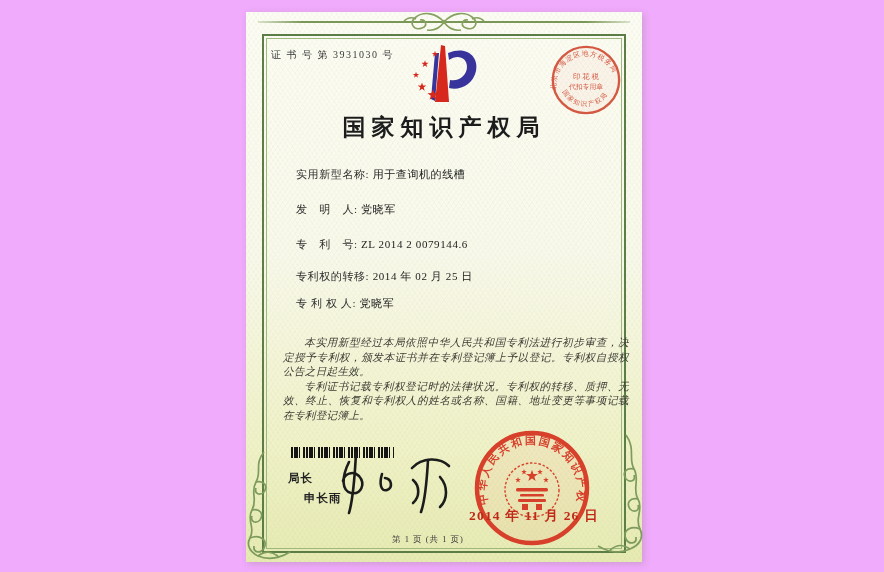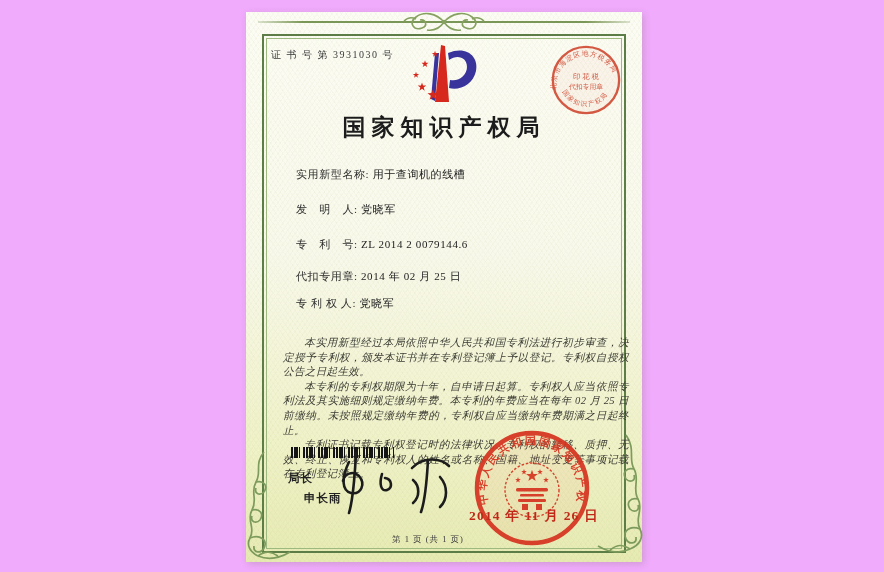--- a/index.html
+++ b/index.html
@@ -164,31 +164,30 @@
   </div>
   <div class="field" style="top:202px">
     <span class="lbl">发　明　人:</span>
     <span class="val">党晓军</span>
   </div>
   <div class="field" style="top:237px">
     <span class="lbl">专　利　号:</span>
     <span class="val">ZL 2014 2 0079144.6</span>
   </div>
   <div class="field" style="top:269px">
-    <span class="lbl">代扣专用章:</span>
+    <span class="lbl">专利权的转移:</span>
     <span class="val">2014 年 02 月 25 日</span>
   </div>
   <div class="field" style="top:296px">
     <span class="lbl">专 利 权 人:</span>
     <span class="val">党晓军</span>
   </div>
 
   <div class="paras">
     <p>本实用新型经过本局依照中华人民共和国专利法进行初步审查，决定授予专利权，颁发本证书并在专利登记簿上予以登记。专利权自授权公告之日起生效。</p>
-    <p>本专利的专利权期限为十年，自申请日起算。专利权人应当依照专利法及其实施细则规定缴纳年费。本专利的年费应当在每年 02 月 25 日前缴纳。未按照规定缴纳年费的，专利权自应当缴纳年费期满之日起终止。</p>
     <p>专利证书记载专利权登记时的法律状况。专利权的转移、质押、无效、终止、恢复和专利权人的姓名或名称、国籍、地址变更等事项记载在专利登记簿上。</p>
   </div>
 
   <div class="barcode"></div>
 
   <div class="signer-title">局长</div>
   <div class="signer-name">申长雨</div>
 
   <svg class="signature" width="140" height="72" viewBox="0 0 140 72">
     <g fill="none" stroke="#1c1c1c" stroke-width="2.6" stroke-linecap="round">

